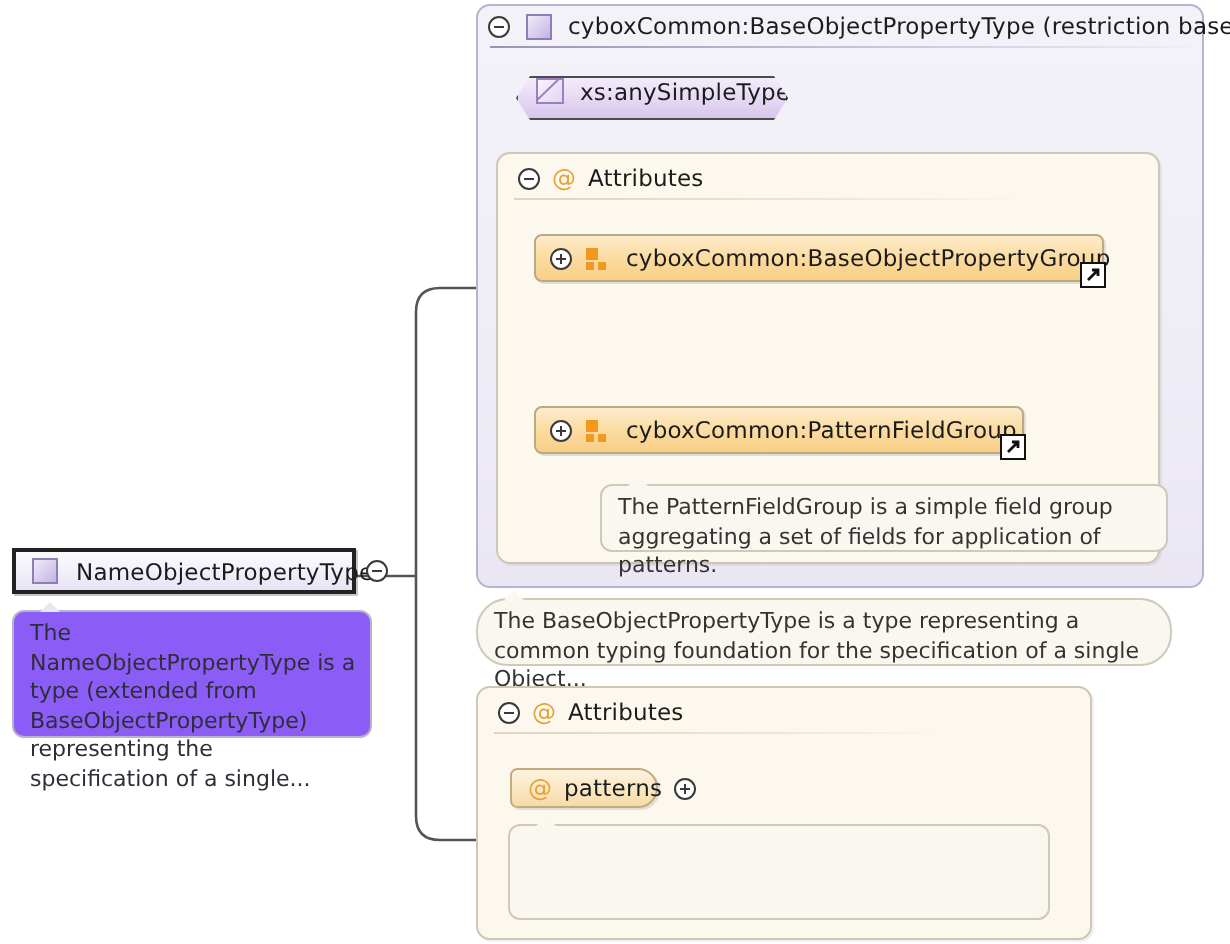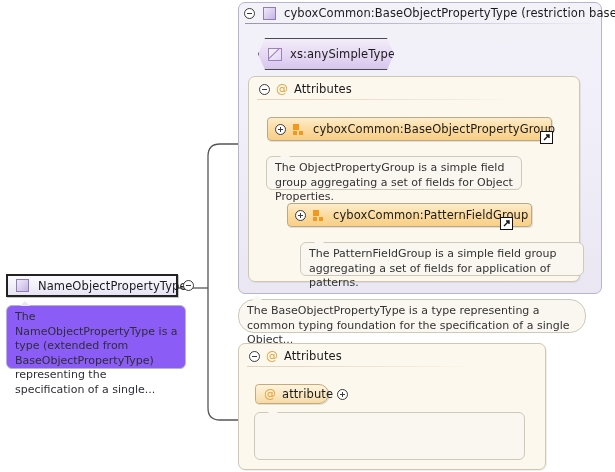--- a/index.html
+++ b/index.html
@@ -172,26 +172,26 @@
     display: flex;
     align-items: center;
     gap: 6px;
     padding: 0 12px 0 8px;
     box-shadow: 1px 1px 0 rgba(0,0,0,.10);
   }
 
   
   .oct-box {
     position: absolute;
-    height: 32px;
+    height: 22px;
     border: 1px solid #4b4b4b;
     background: linear-gradient(180deg,#f3ecfa 0%, #e5d8f3 55%, #d7c6ec 100%);
     box-sizing: border-box;
     display: flex;
-    align-items: center;
+    align-items: flex-start;
     gap: 8px;
     padding: 0 12px 0 9px;
     clip-path: polygon(7px 0, calc(100% - 7px) 0, 100% 50%, calc(100% - 7px) 100%, 7px 100%, 0 50%);
     box-shadow: 1px 1px 0 rgba(0,0,0,.18);
   }
 
   
   .elem-box {
     position: absolute;
     border: 2px solid #222;
@@ -292,26 +292,22 @@
         <i class="c"></i>
       </span>
     <span class="lbl">cyboxCommon:BaseObjectPropertyGroup</span>
   </div>
   <div class="ext-badge" style="left:540px; top:131px;">
     <svg width="11" height="11" viewBox="0 0 11 11">
       <path d="M3 8 L8 3 M5 3 L8 3 L8 6" fill="none" stroke="#111" stroke-width="1.4"></path>
     </svg>
   </div>
 
-  <div class="note" style="left:266px; top:156px; width:256px; height:34px;">
-    <span class="tip"></span>
-    <span>The ObjectPropertyGroup is a simple field group aggregating a set of fields for Object Properties.</span>
-  </div>
-
-  <div class="grp-box" style="left:267px; top:203px; width:245px; height:24px;margin-left:20px;">
+
+  <div class="grp-box" style="left:267px; top:203px; width:245px; height:24px;">
     <span class="circ plus"></span>
     <span class="ico-group">
         <i class="a"></i>
         <i class="b"></i>
         <i class="c"></i>
       </span>
     <span class="lbl">cyboxCommon:PatternFieldGroup</span>
   </div>
   <div class="ext-badge" style="left:500px; top:217px;">
     <svg width="11" height="11" viewBox="0 0 11 11">
@@ -333,21 +329,21 @@
     <div class="attr-head">
       <span class="circ"></span>
       <span class="ico-at">@</span>
       <span class="lbl">Attributes</span>
     </div>
     <div class="attr-rule" style="width:228px;"></div>
   </div>
 
   <div class="attr-pill" style="left:255px; top:384px; width:74px;">
     <span class="ico-at">@</span>
-    <span class="lbl">attribute</span>
+    <span class="lbl">patterns</span>
   </div>
   <div class="circ plus" style="position:absolute; left:337px; top:389px;"></div>
 
   <div class="note" style="left:254px; top:412px; width:271px; height:48px;">
     <span class="tip"></span>
   </div>
 
 </div>
 
 </body></html>

